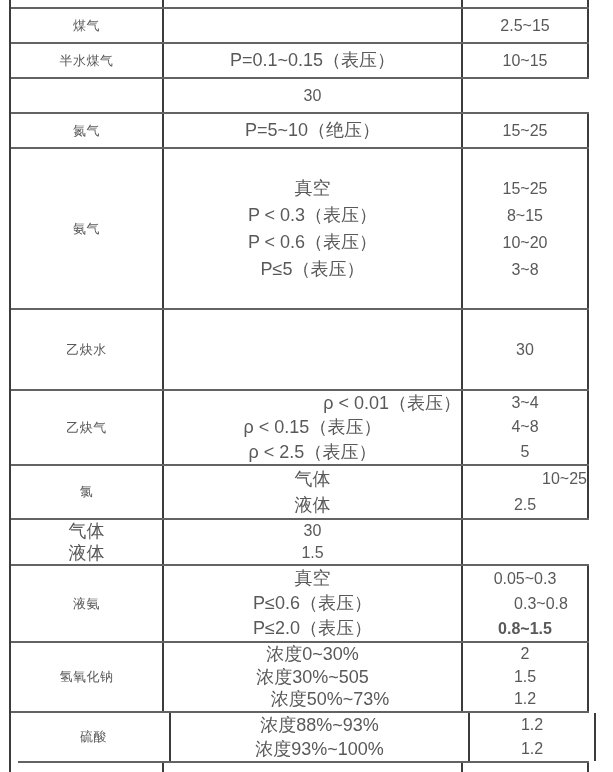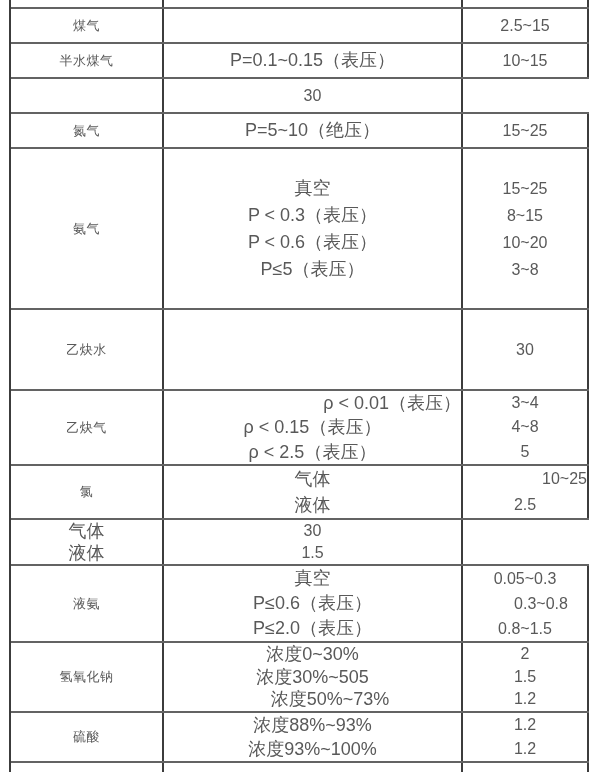--- a/index.html
+++ b/index.html
@@ -157,39 +157,39 @@
           <div class="line medium-label">液氨</div>
         </div>
         <div class="cell">
           <div class="line cond-line" style="line-height: 25px;">真空</div>
           <div class="line cond-line" style="line-height: 25px;">P≤0.6（表压）</div>
           <div class="line cond-line" style="line-height: 25px;">P≤2.0（表压）</div>
         </div>
         <div class="cell">
           <div class="line val-line" style="line-height: 25px;">0.05~0.3</div>
           <div class="line val-line" style="line-height: 25px; margin-left: 32px;">0.3~0.8</div>
-          <div class="line val-line" style="line-height: 25px;">0.8~1.5</div>
+          <div class="line val-line" style="line-height: 25px; font-weight: bold;">0.8~1.5</div>
         </div>
       </div>
       <div class="row" style="height: 68px;">
         <div class="cell">
           <div class="line medium-label">氢氧化钠</div>
         </div>
         <div class="cell">
           <div class="line cond-line" style="line-height: 22.6667px;">浓度0~30%</div>
           <div class="line cond-line" style="line-height: 22.6667px;">浓度30%~505</div>
           <div class="line cond-line" style="line-height: 22.6667px; padding-left: 35px;">浓度50%~73%</div>
         </div>
         <div class="cell">
           <div class="line val-line" style="line-height: 22.6667px;">2</div>
           <div class="line val-line" style="line-height: 22.6667px;">1.5</div>
           <div class="line val-line" style="line-height: 22.6667px;">1.2</div>
         </div>
       </div>
-      <div class="row" style="height: 48px;">
+      <div class="row" style="height: 48px; margin-left: 7px;">
         <div class="cell">
           <div class="line medium-label">硫酸</div>
         </div>
         <div class="cell">
           <div class="line cond-line" style="line-height: 24px;">浓度88%~93%</div>
           <div class="line cond-line" style="line-height: 24px;">浓度93%~100%</div>
         </div>
         <div class="cell">
           <div class="line val-line" style="line-height: 24px;">1.2</div>
           <div class="line val-line" style="line-height: 24px;">1.2</div>

